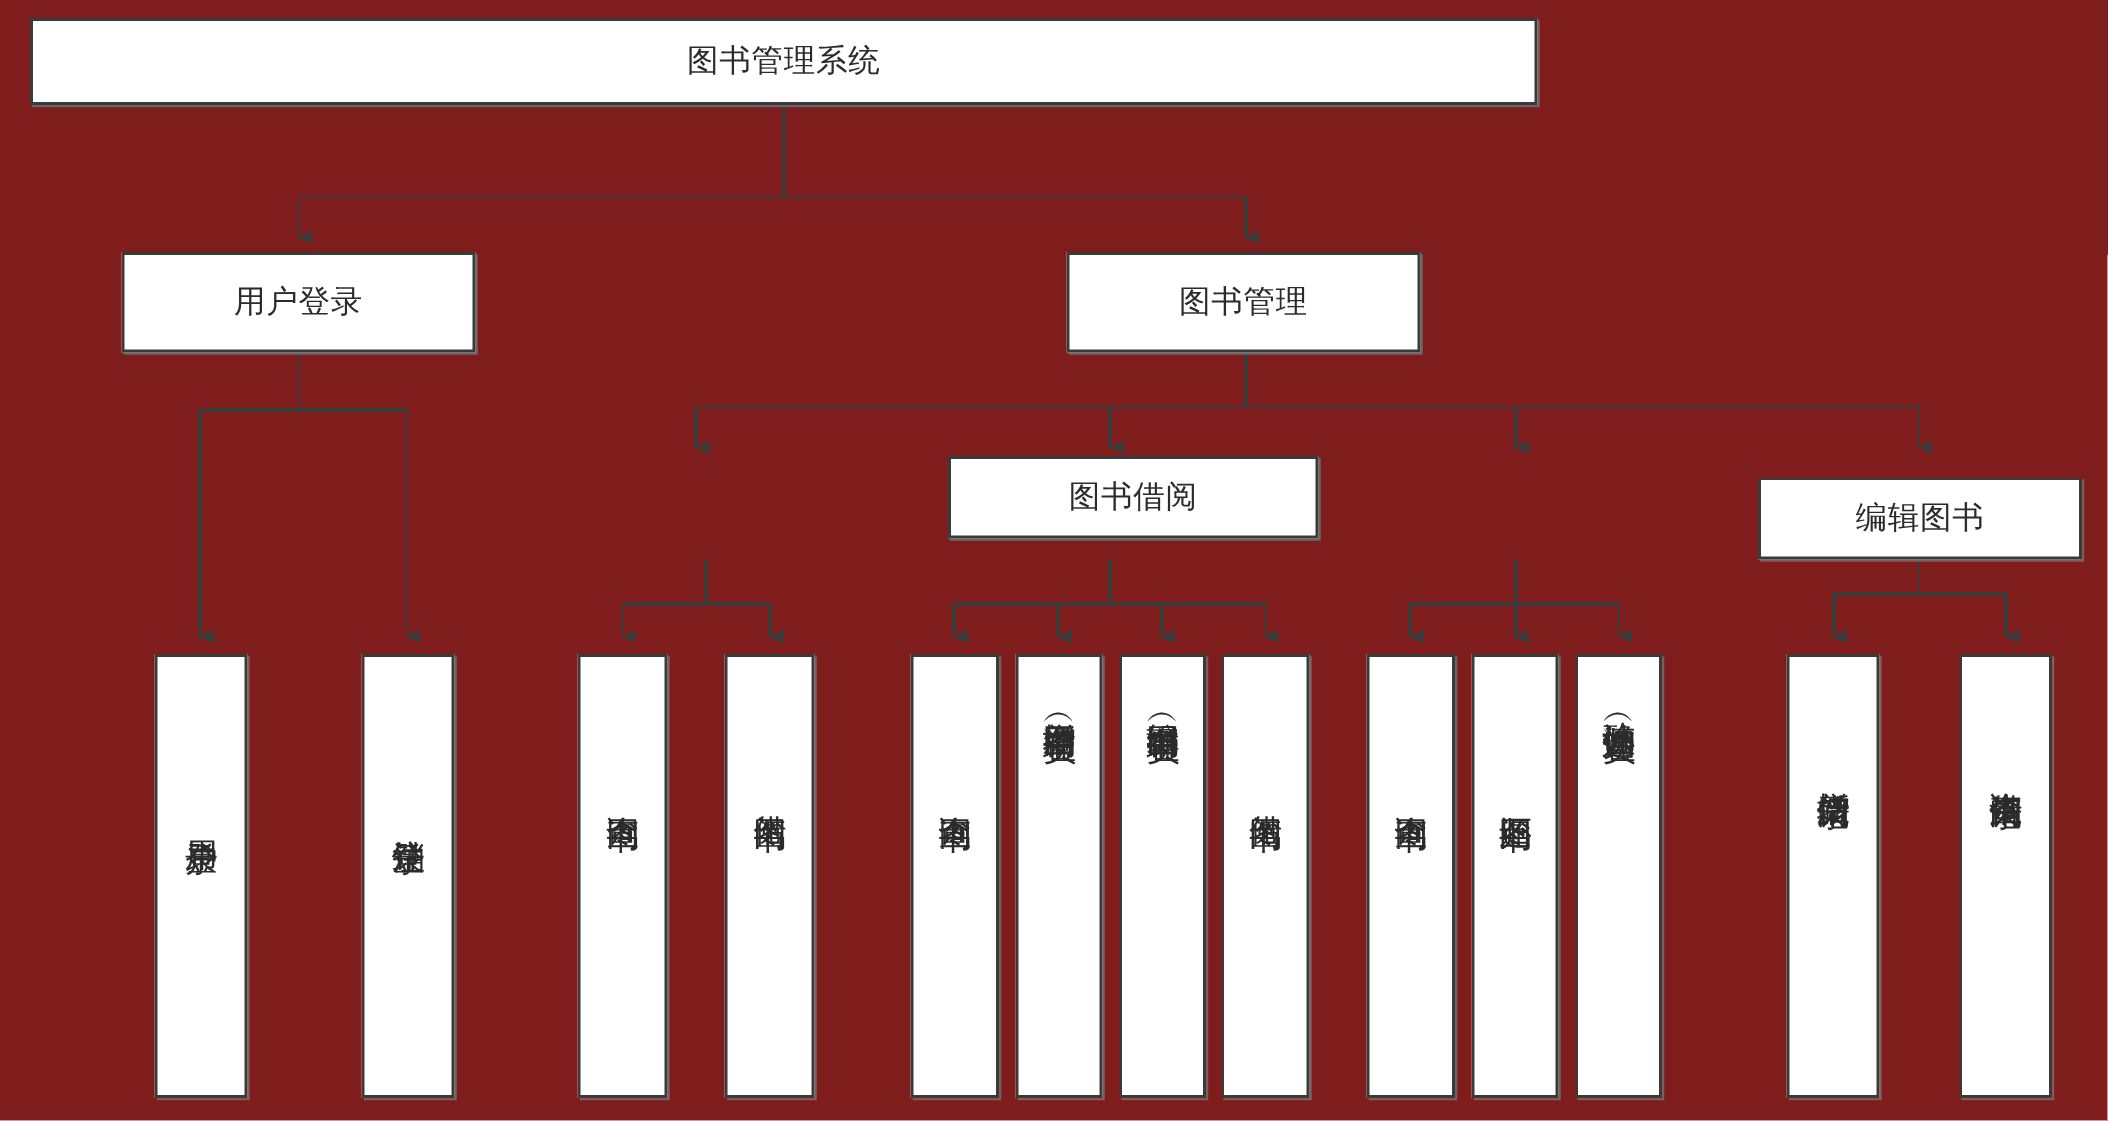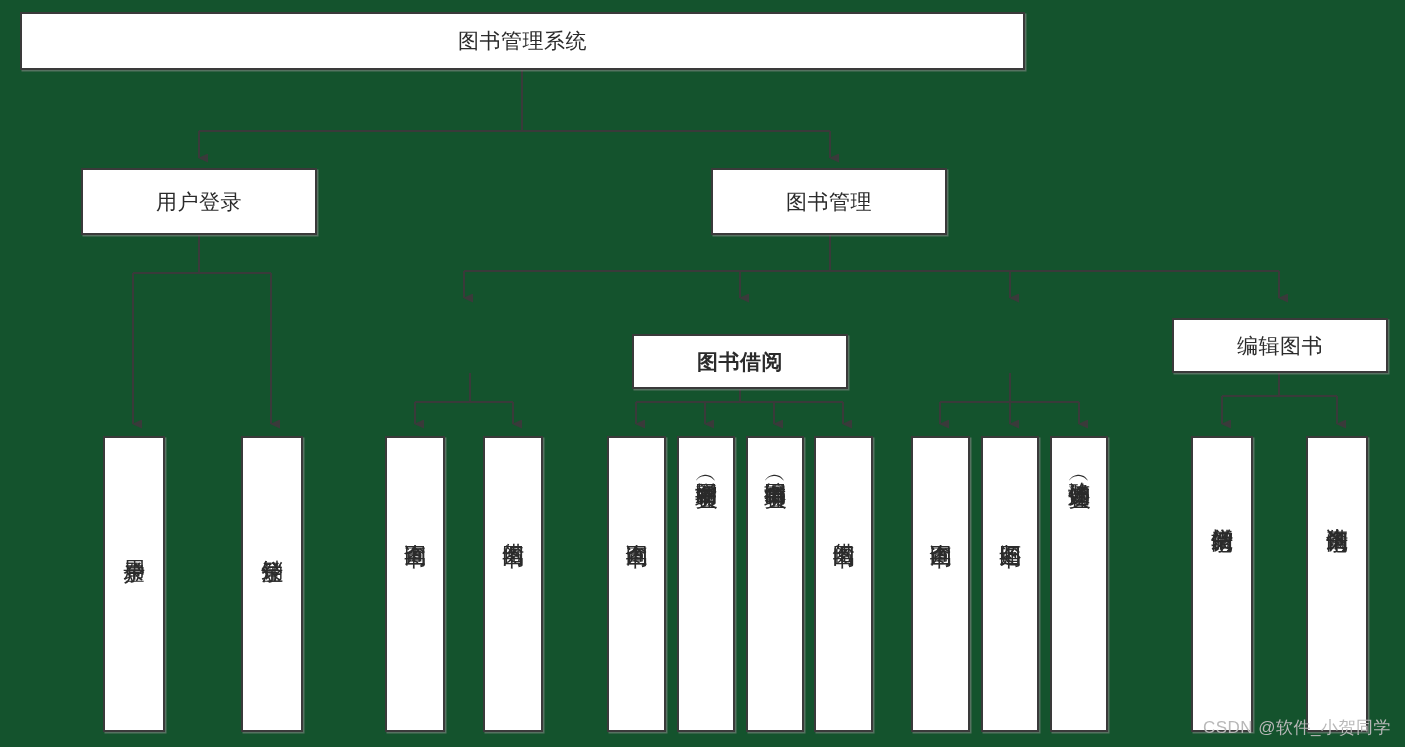--- a/index.html
+++ b/index.html
@@ -8,21 +8,21 @@
     padding: 0;
     background: #ffffff;
   }
   body {
     font-family: "Liberation Sans", "DejaVu Sans", sans-serif;
   }
   #diagram-root {
     position: relative;
     width: 1405px;
     height: 747px;
-    background: #14532d;
+    background: #7f1d1d;
     overflow: hidden;
   }
   #edges-layer {
     position: absolute;
     left: 0;
     top: 0;
     width: 1405px;
     height: 747px;
     pointer-events: none;
   }
@@ -142,21 +142,21 @@
 
   <div class="node node-h" style="left:81px; top:168px; width:236px; height:67px;">
     <span class="node-label">用户登录</span>
   </div>
 
   <div class="node node-h" style="left:711px; top:168px; width:236px; height:67px;">
     <span class="node-label">图书管理</span>
   </div>
 
 
-  <div class="node node-h" style="left:632px; top:334px; width:216px; height:55px;font-weight:bold;">
+  <div class="node node-h" style="left:632px; top:304px; width:247px; height:55px;">
     <span class="node-label">图书借阅</span>
   </div>
 
 
   <div class="node node-h" style="left:1172px; top:318px; width:216px; height:55px;">
     <span class="node-label">编辑图书</span>
   </div>
 
   <div class="node node-v low" style="left:103px; top:436px; width:62px; height:296px;">
     <span class="node-label">用户登录</span>
@@ -203,15 +203,14 @@
   </div>
 
   <div class="node node-v mid" style="left:1191px; top:436px; width:62px; height:296px;">
     <span class="node-label">新增借阅记录</span>
   </div>
 
   <div class="node node-v mid" style="left:1306px; top:436px; width:62px; height:296px;">
     <span class="node-label">查询借阅记录</span>
   </div>
 
-  <div id="watermark">CSDN @软件_小贺同学</div>
 
 </div>
 
 </body></html>

